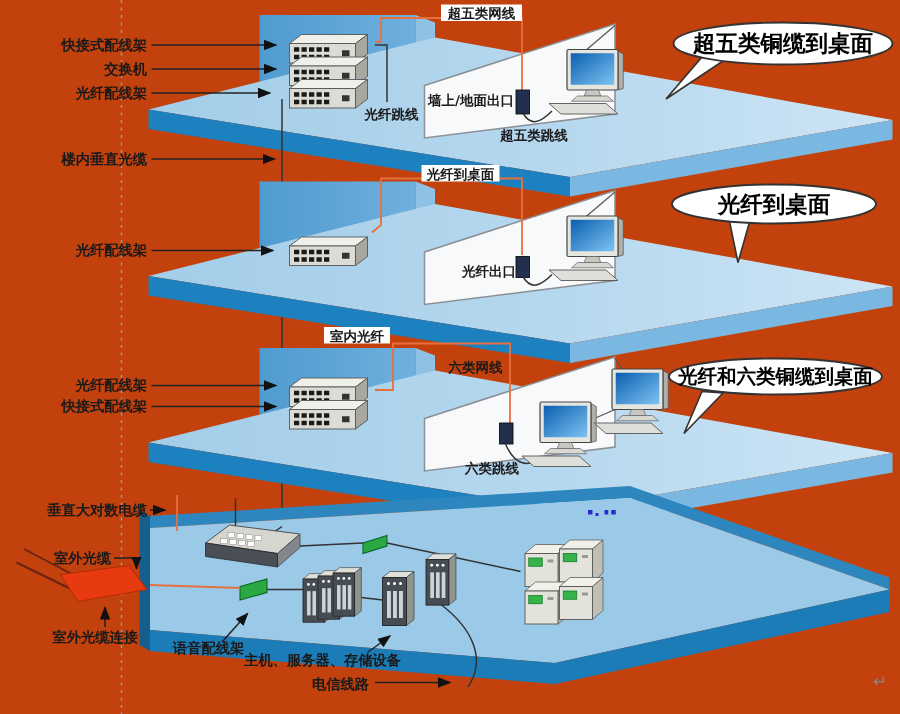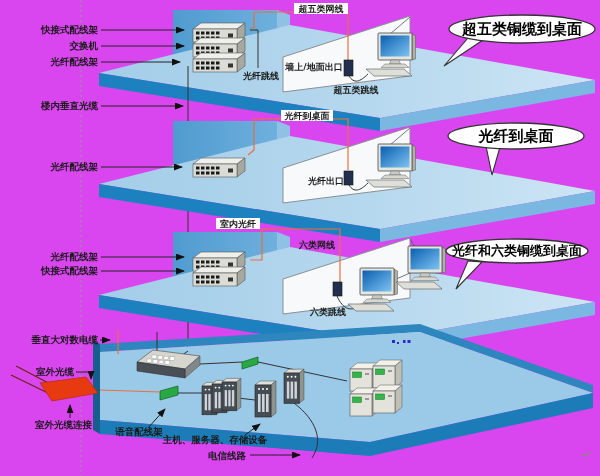--- a/index.html
+++ b/index.html
@@ -1,16 +1,16 @@
 <!DOCTYPE html>
 <html><head>
 <meta charset="utf-8">
 <style>
   html,body{margin:0;padding:0;background:#ffffff;}
-  .stage{position:relative;width:600px;height:476px;background:#d946ef;overflow:hidden;
+  .stage{position:relative;width:600px;height:476px;background:#c2410c;overflow:hidden;
          font-family:"DejaVu Sans","Liberation Sans",sans-serif;}
   svg{display:block}
   text{font-family:"DejaVu Sans","Liberation Sans",sans-serif;}
   .lbl{font-size:9.5px;font-weight:600;fill:#1a1a1a;}
   .lbl-sm{font-size:9px;font-weight:600;fill:#1a1a1a;}
   .callout-txt{font-size:15px;font-weight:700;fill:#000;}
   .callout-txt-sm{font-size:13px;font-weight:700;fill:#000;}
   .leader{stroke:#222;stroke-width:1;fill:none;}
   .cable-o{stroke:#e8703f;stroke-width:1.2;fill:none;}
   .cable-k{stroke:#333;stroke-width:1;fill:none;}

